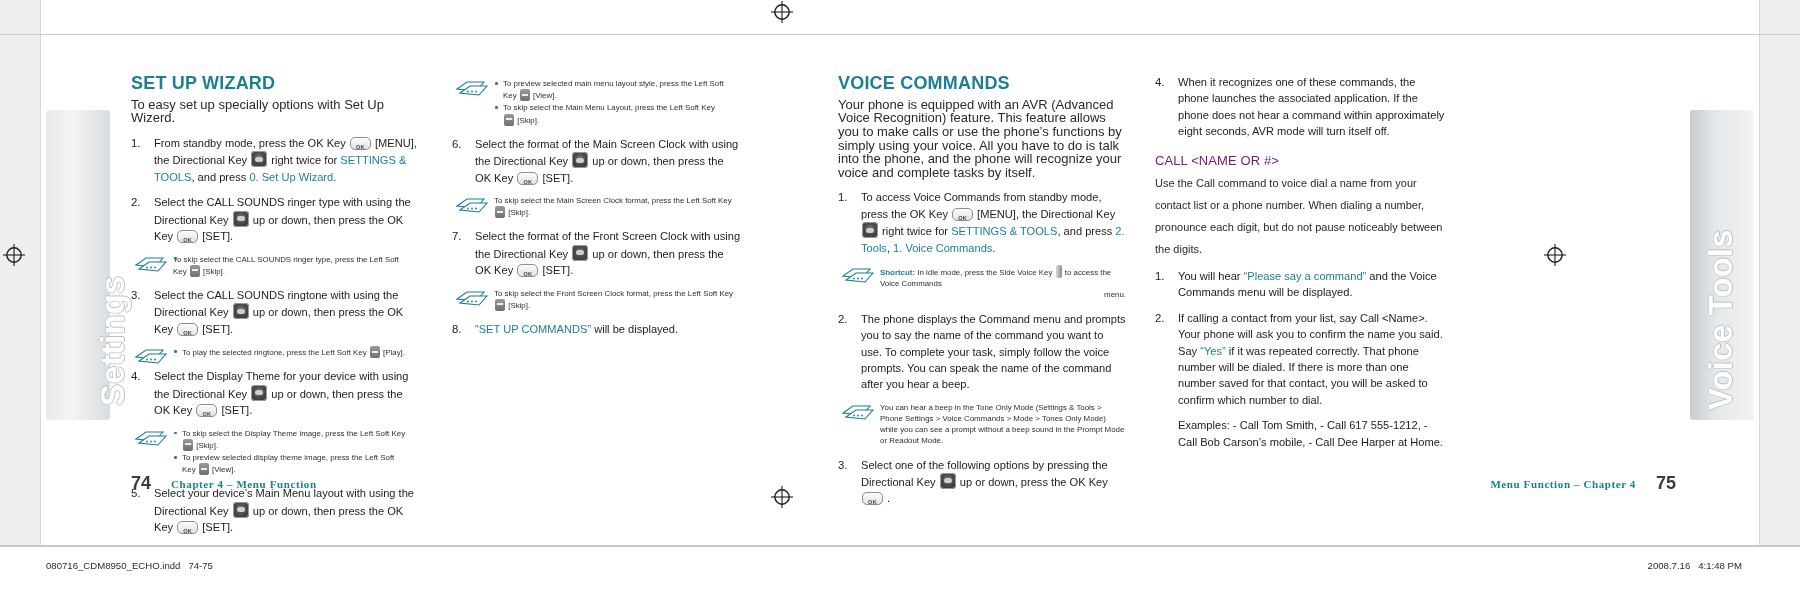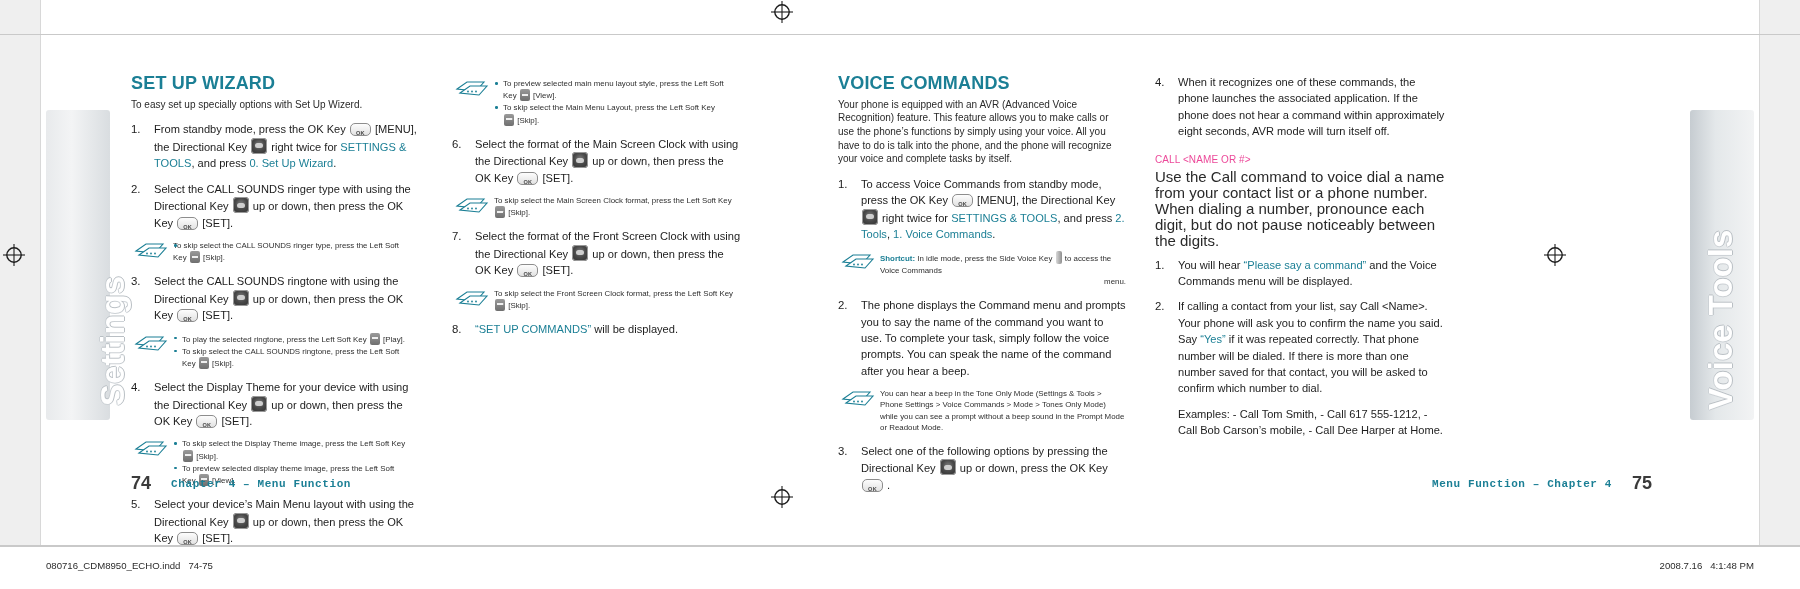--- a/index.html
+++ b/index.html
@@ -59,28 +59,28 @@
   .c3{left:838px;width:288px;}
   .c4{left:1155px;width:290px;}
 
   h2.sect{
     font-family:"Liberation Sans", sans-serif;
     font-weight:bold;font-size:18px;letter-spacing:.2px;
     color:#1b7f95;margin:0 0 5px 0;line-height:1.05;
   }
   h3.sub{
     font-family:"Liberation Sans", sans-serif;
-    font-weight:normal;font-size:10px;letter-spacing:.1px;
-    color:#ec4899;margin:14px 0 4px 0;line-height:1.1;
+    font-weight:normal;font-size:13px;letter-spacing:.1px;
+    color:#701a75;margin:14px 0 4px 0;line-height:1.1;
   }
   p.intro{
-    font-size:10px;line-height:13.6px;margin:0 0 10px 0;color:#2a2a2a;
+    font-size:13px;line-height:13.6px;margin:0 0 10px 0;color:#2a2a2a;
   }
   p.body{
-    font-size:15px;line-height:16px;margin:0 0 8px 0;color:#2a2a2a;
+    font-size:11px;line-height:22px;margin:0 0 8px 0;color:#2a2a2a;
   }
 
   ol.steps{margin:0;padding:0;list-style:none;}
   ol.steps > li{
     position:relative;padding-left:23px;margin-bottom:9px;
     font-size:11.1px;line-height:16.4px;color:#1d1d1d;
   }
   ol.steps > li .num{
     position:absolute;left:0;top:0;width:17px;text-align:left;
     font-size:11.4px;color:#1d1d1d;
@@ -151,41 +151,41 @@
   }
   .key-side{
     width:6px;height:13px;border-radius:2px;
     background:linear-gradient(90deg,#d8d8d8,#8f8f8f);
     vertical-align:-3px;
   }
 
   
   .runfoot{position:absolute;bottom:95px;font-size:0;}
   .pg-left{left:131px;}
-  .pg-right{right:148px;text-align:right;}
+  .pg-right{right:124px;text-align:right;}
   .pgnum{
     font-family:"Liberation Sans",sans-serif;font-weight:bold;font-size:18px;color:#3b3b3b;
     display:inline-block;vertical-align:middle;
   }
   .runtext{
-    font-family:Liberation Mono, monospace;font-weight:bold;font-size:11px;color:#1b7f95;
+    font-family:Liberation Serif, serif;font-weight:bold;font-size:11px;color:#1b7f95;
     display:inline-block;vertical-align:middle;letter-spacing:.6px;
   }
   .pg-left .runtext{margin-left:20px;}
   .pg-right .runtext{margin-right:20px;}
 
   
   .slug{position:absolute;left:0;right:0;bottom:0;height:43px;background:#ffffff;}
   .slug-line{position:absolute;left:0;right:0;top:0;height:1px;background:#c9c9c9;}
   .slug-text{
     position:absolute;top:14px;font-size:9.6px;color:#2b2b2b;
     font-family:"Liberation Sans",sans-serif;white-space:pre;
   }
   .slug-left{left:46px;}
-  .slug-right{right:46px;margin-left:23px;}
+  .slug-right{right:58px;margin-left:23px;}
 </style>
 </head>
 <body>
 
 <div class="spread">
 
   <div class="edge-strip l"></div>
   <div class="edge-strip r"></div>
   <div class="edge-line" style="left:40px"></div>
   <div class="edge-line" style="right:40px"></div>
@@ -278,23 +278,20 @@
           <path d="M6 15 L16 8 L33 8 L25 17 Z" fill="#ffffff" stroke="#1b7f95" stroke-width="1.1"></path>
           <circle cx="14" cy="13.5" r="0.9" fill="#1b7f95"></circle>
           <circle cx="18" cy="13.5" r="0.9" fill="#1b7f95"></circle>
           <circle cx="22" cy="13.5" r="0.9" fill="#1b7f95"></circle>
         </svg>
       </span>
       <ul>
         <li>
           <span>To play the selected ringtone, press the Left Soft Key </span><span class="key key-soft"><i></i></span><span> [Play].</span>
         </li>
-        <li>
-          <span>To skip select the CALL SOUNDS ringtone, press the Left Soft Key </span><span class="key key-soft"><i></i></span><span> [Skip].</span>
-        </li>
       </ul>
     </div>
 
     <ol class="steps">
       <li>
         <span class="num">4.</span>
         <span>Select the Display Theme for your device with using the Directional Key </span><span class="key key-dir"></span><span> up or down, then press the OK Key </span><span class="key key-ok"></span><span> [SET].</span>
       </li>
     </ol>
 

